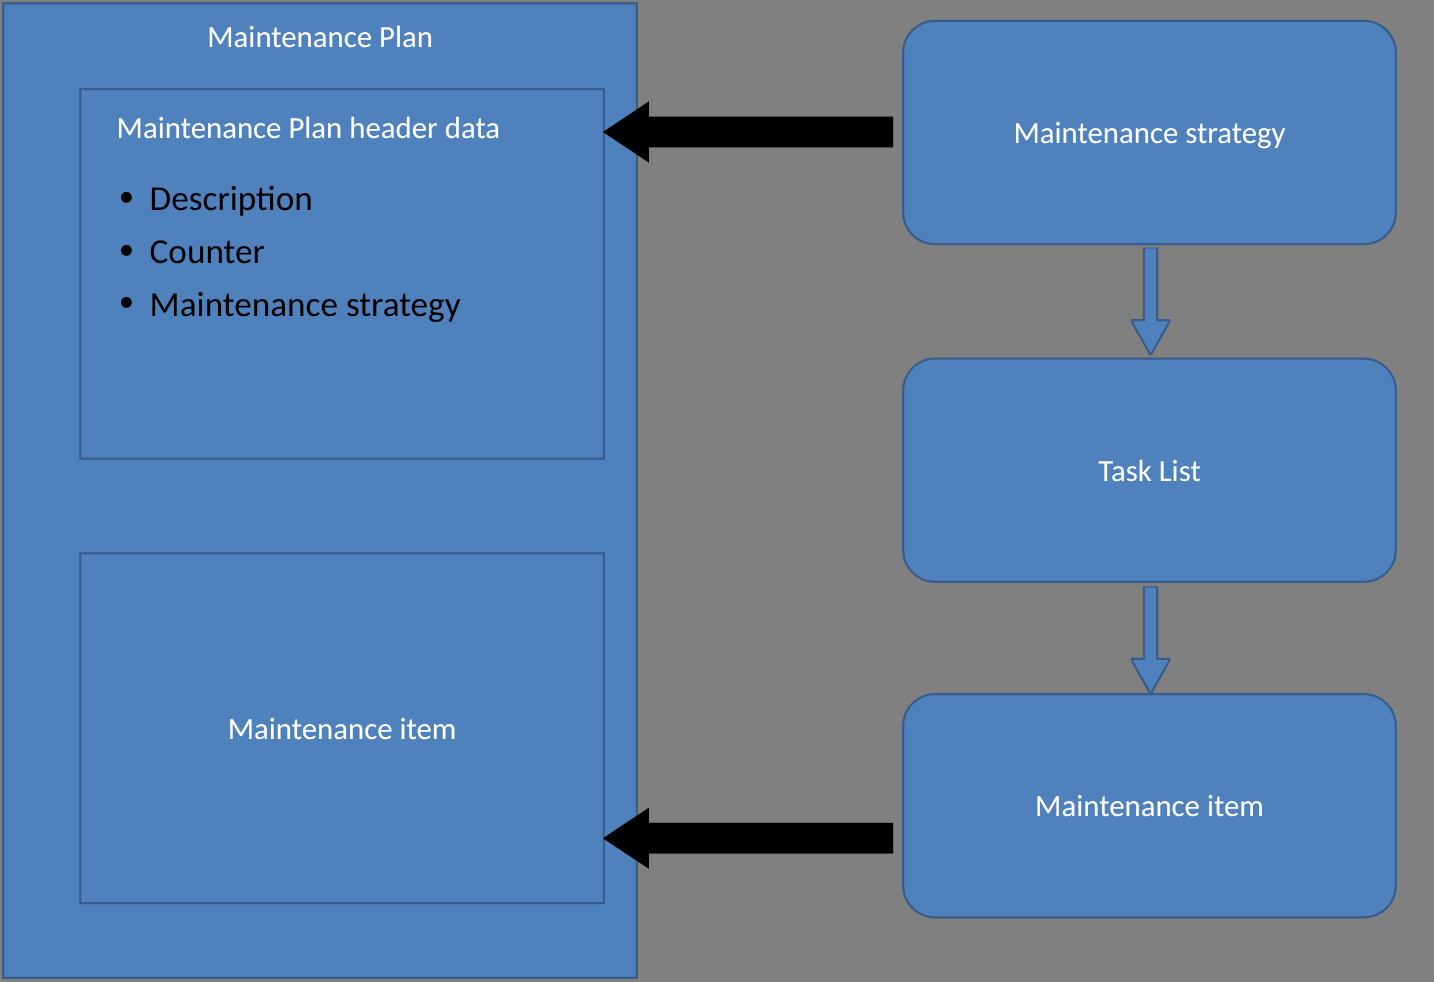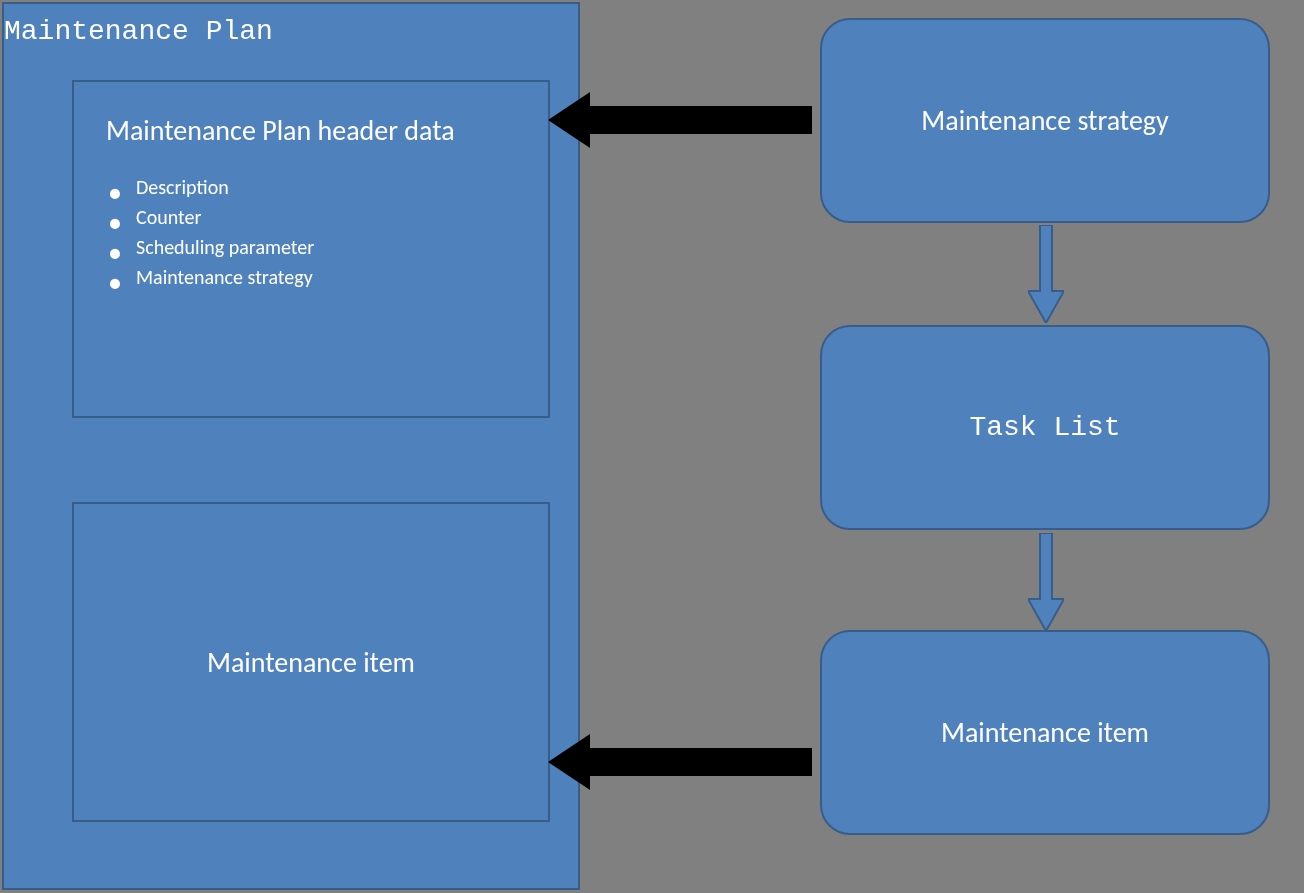--- a/index.html
+++ b/index.html
@@ -16,46 +16,44 @@
     left: 2px;
     top: 2px;
     width: 578px;
     height: 888px;
     background: #4F81BD;
     border: 2px solid #385D8A;
   }
   .plan-title {
     color: #ffffff;
     font-size: 28px;
-    text-align: left;
+    text-align: center;
     padding-top: 12px;
-    font-family: Liberation Mono, monospace;
   }
   .header-data-box {
     position: absolute;
     left: 68px;
     top: 76px;
     width: 478px;
     height: 338px;
     border: 2px solid #385D8A;
     background: transparent;
     padding: 16px 20px;
   }
   .header-data-title {
     color: #ffffff;
     font-size: 28px;
     text-align: left;
     padding-left: 12px;
     margin-bottom: 6px;
-    margin-top: 15px;
   }
   .header-data-list {
     list-style: none;
-    color: #ffffff;
-    font-size: 20px;
+    color: #000000;
+    font-size: 32px;
     padding-left: 10px;
     margin-top: 24px;
   }
   .header-data-list li {
     position: relative;
     padding-left: 32px;
     line-height: 1.5;
   }
   .header-data-list li::before {
     content: "•";
@@ -88,21 +86,21 @@
     background: #4F81BD;
     border: 2px solid #385D8A;
     border-radius: 30px;
     display: flex;
     align-items: center;
     justify-content: center;
     color: #ffffff;
     font-size: 28px;
   }
   .strategy-box { left: 820px; top: 18px; }
-  .task-list-box { left: 820px; top: 325px; font-family: Liberation Mono, monospace; }
+  .task-list-box { left: 820px; top: 325px; }
   .right-item-box { left: 820px; top: 630px; }
 
   .solid-arrow {
     position: absolute;
   }
   .solid-arrow .shaft {
     position: absolute;
     background: #000000;
     height: 28px;
   }
@@ -140,21 +138,20 @@
 <body>
 
 <div class="maintenance-plan-container">
   <div class="plan-title">Maintenance Plan</div>
 
   <div class="header-data-box">
     <div class="header-data-title">Maintenance Plan header data</div>
     <ul class="header-data-list">
       <li>Description</li>
       <li>Counter</li>
-      <li>Scheduling parameter</li>
       <li>Maintenance strategy</li>
     </ul>
   </div>
 
   <div class="maintenance-item-box">
     <div class="maintenance-item-title">Maintenance item</div>
   </div>
 </div>
 
 <div class="right-box strategy-box">

